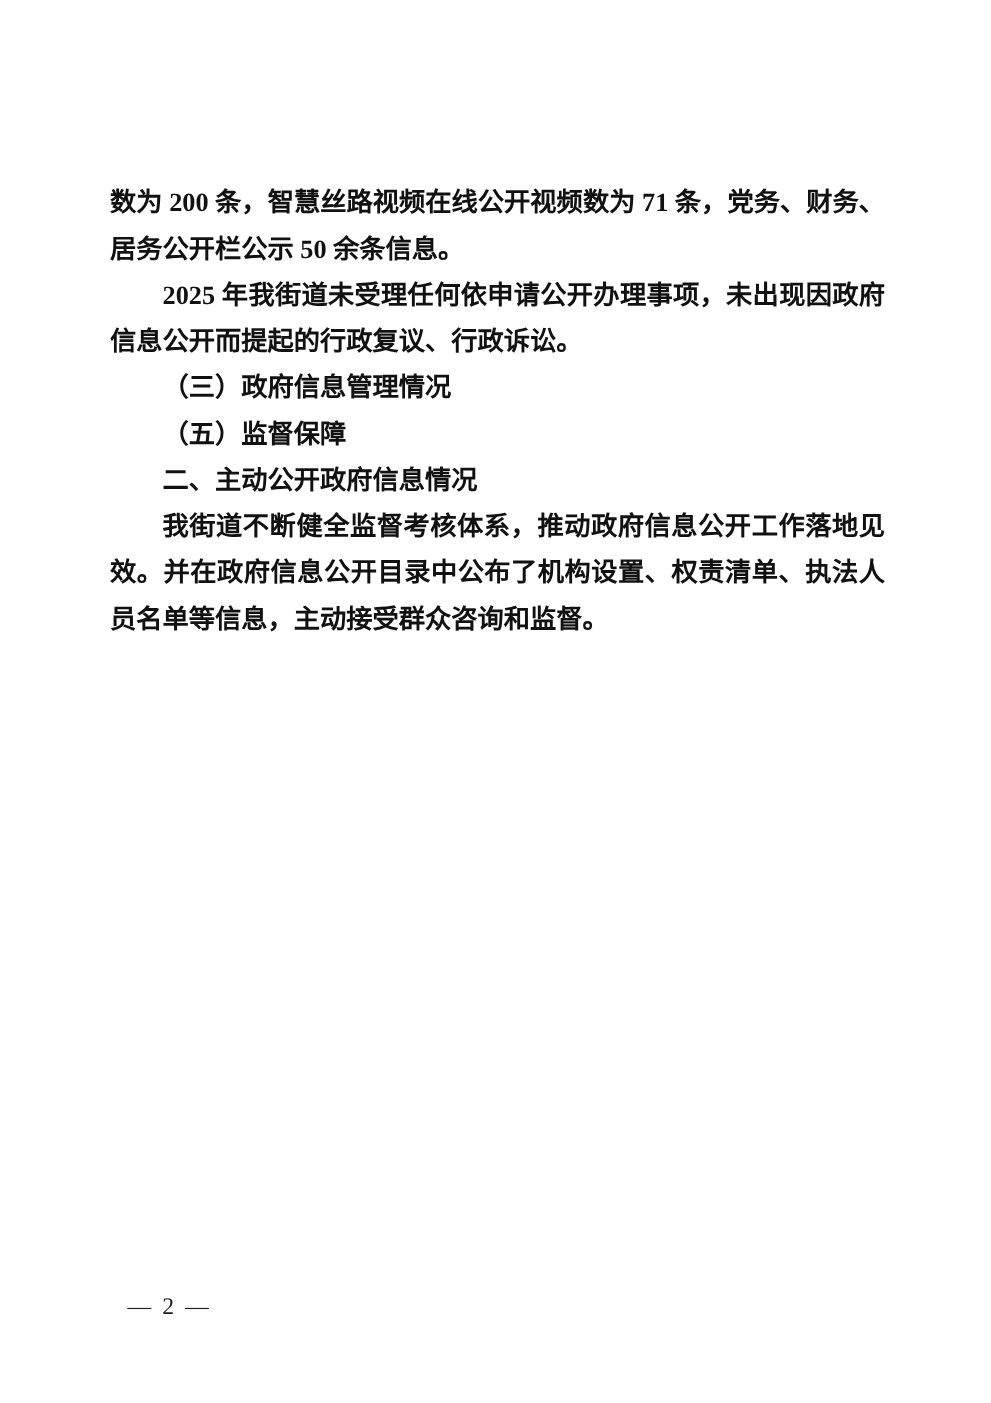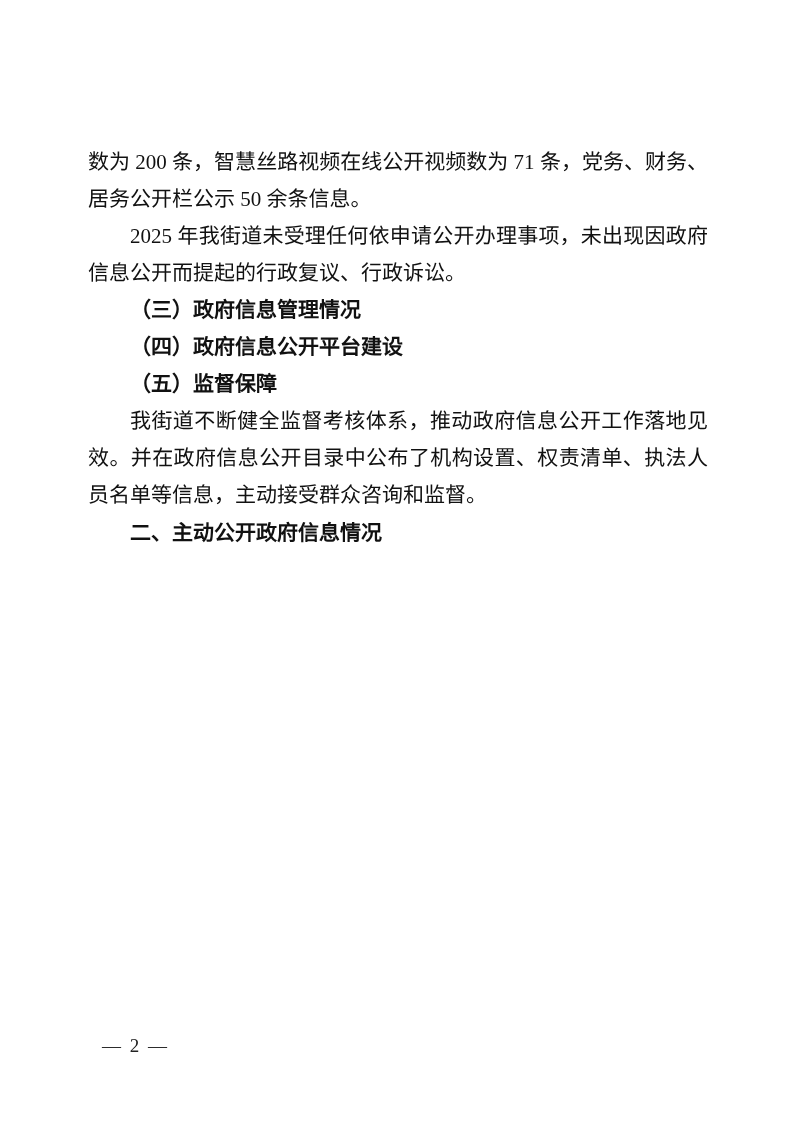--- a/index.html
+++ b/index.html
@@ -26,20 +26,21 @@
     top: 144px;
     width: 620px;
     font-size: 21px;
     line-height: 37px;
     text-align: justify;
     text-justify: inter-ideograph;
   }
   p.block {
     margin: 0;
     padding: 0;
+    font-weight: bold;
   }
   .paragraph {
     text-indent: 2em;
   }
   .paragraph-continued {
     text-indent: 0;
   }
   .sub-heading {
     text-indent: 2em;
     font-weight: 700;
@@ -60,19 +61,18 @@
   }
 </style>
 </head>
 <body>
 
 <div class="page">
   <main class="content" id="doc-blocks">
       <p class="block paragraph-continued">数为 200 条，智慧丝路视频在线公开视频数为 71 条，党务、财务、居务公开栏公示 50 余条信息。</p>
       <p class="block paragraph">2025 年我街道未受理任何依申请公开办理事项，未出现因政府信息公开而提起的行政复议、行政诉讼。</p>
       <p class="block sub-heading">（三）政府信息管理情况</p>
-      <p class="block sub-heading">（四）政府信息公开平台建设</p>
       <p class="block sub-heading">（五）监督保障</p>
+      <p class="block main-heading">二、主动公开政府信息情况</p>
       <p class="block paragraph">我街道不断健全监督考核体系，推动政府信息公开工作落地见效。并在政府信息公开目录中公布了机构设置、权责清单、执法人员名单等信息，主动接受群众咨询和监督。</p>
-      <p class="block main-heading">二、主动公开政府信息情况</p>
     </main>
   <footer class="page-number">— 2 —</footer>
 </div>
 
 </body></html>

